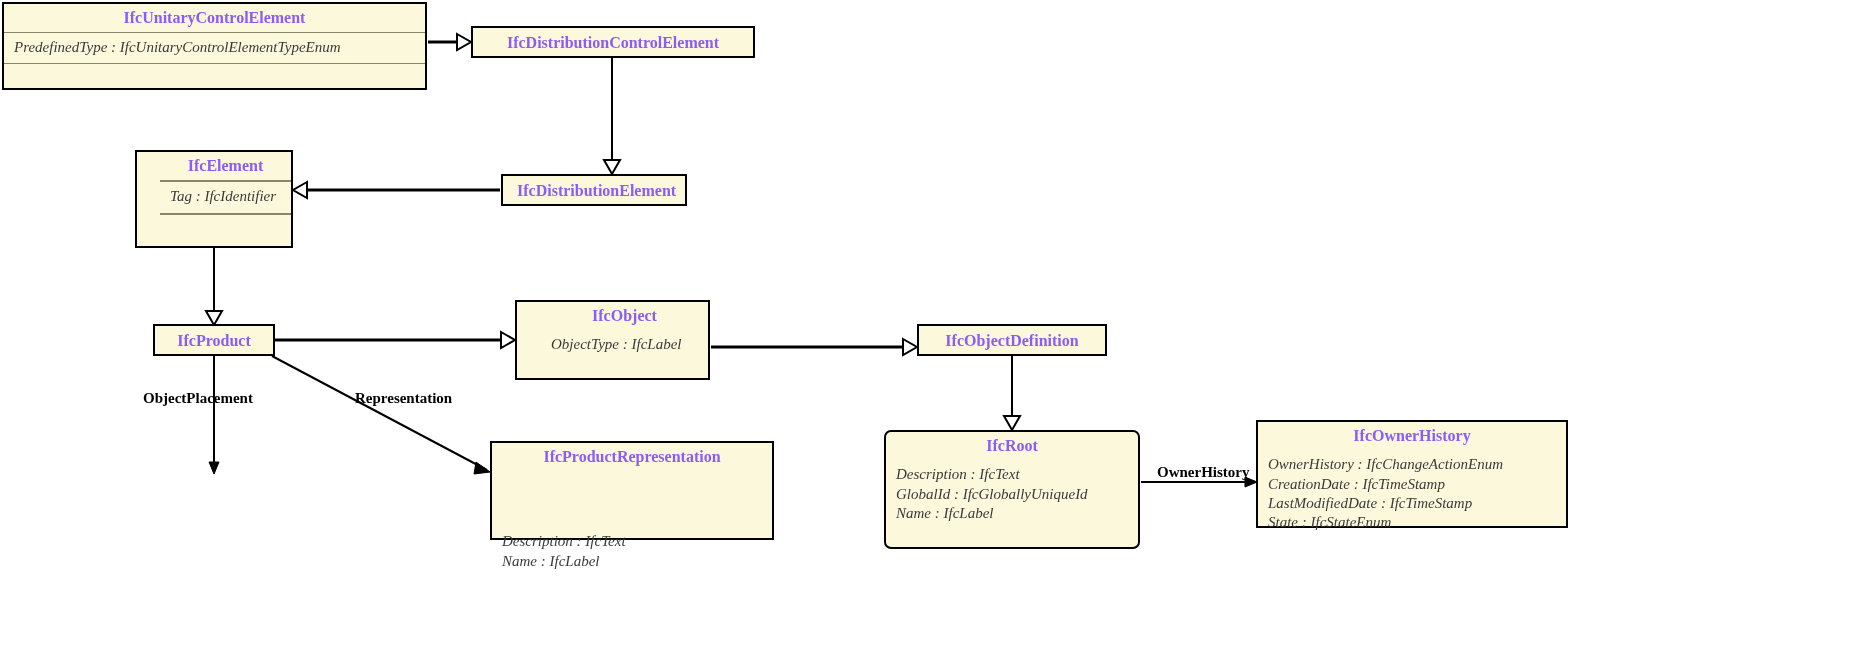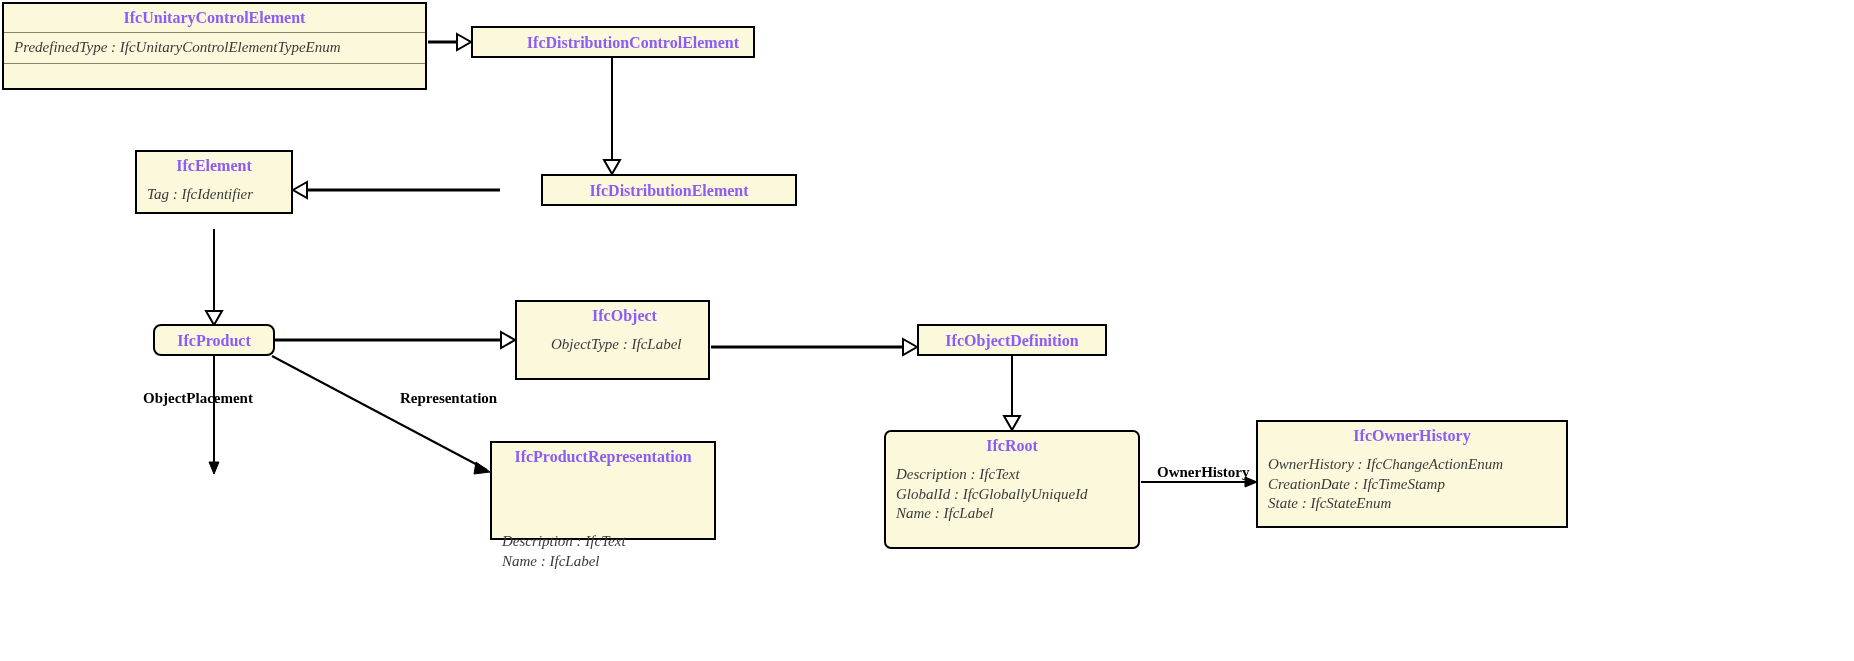--- a/index.html
+++ b/index.html
@@ -147,72 +147,72 @@
     </g>
 
     <g>
       <line class="edge-line edge-thin" x1="1141" y1="482" x2="1250" y2="482"></line>
       <polygon class="arrow-solid" points="1245,477 1245,487 1257,482"></polygon>
     </g>
   </svg>
 
   <div class="edge-label" style="left:143px; top:390px;">ObjectPlacement</div>
 
-  <div class="edge-label" style="left:355px; top:390px;margin-left:45px;">Representation</div>
+  <div class="edge-label" style="left:355px; top:390px;">Representation</div>
 
   <div class="edge-label" style="left:1157px; top:464px;">OwnerHistory</div>
 
   <div class="uml-class" style="left:2px; top:2px; width:425px; height:88px;">
     <div class="uml-name">IfcUnitaryControlElement</div>
     <div class="uml-sep"></div>
     <div class="uml-attrs">
       <span class="uml-attr">PredefinedType : IfcUnitaryControlElementTypeEnum</span>
     </div>
     <div class="uml-sep"></div>
     <div class="uml-ops"></div>
   </div>
 
-  <div class="uml-class simple" style="left:471px; top:26px; width:284px; height:32px;align-items:flex-end;">
+  <div class="uml-class simple" style="left:471px; top:26px; width:284px; height:32px;">
     <div class="uml-name">IfcDistributionControlElement</div>
   </div>
 
-  <div class="uml-class simple" style="left:501px; top:174px; width:256px; height:32px;margin-left:40px;">
+  <div class="uml-class simple" style="left:501px; top:174px; width:186px; height:32px;">
     <div class="uml-name">IfcDistributionElement</div>
   </div>
 
-  <div class="uml-class" style="left:135px; top:150px; width:158px; height:64px;">
+  <div class="uml-class" style="left:135px; top:150px; width:158px; height:98px;padding-left:23px;">
     <div class="uml-name">IfcElement</div>
     <div class="uml-sep"></div>
     <div class="uml-attrs">
       <span class="uml-attr">Tag : IfcIdentifier</span>
     </div>
     <div class="uml-sep"></div>
     <div class="uml-ops"></div>
   </div>
 
-  <div class="uml-class simple" style="left:153px; top:324px; width:122px; height:32px;border-radius:8px;">
+  <div class="uml-class simple" style="left:153px; top:324px; width:122px; height:32px;">
     <div class="uml-name">IfcProduct</div>
   </div>
 
   <div class="uml-class" style="left:515px; top:300px; width:195px; height:80px;padding-left:24px;">
     <div class="uml-name">IfcObject</div>
     <div class="uml-sep"></div>
     <div class="uml-attrs">
       <span class="uml-attr">ObjectType : IfcLabel</span>
     </div>
     <div class="uml-sep"></div>
     <div class="uml-ops"></div>
   </div>
 
   <div class="uml-class simple" style="left:917px; top:324px; width:190px; height:32px;">
     <div class="uml-name">IfcObjectDefinition</div>
   </div>
 
 
-  <div class="uml-class" style="left:490px; top:441px; width:226px; height:99px;gap:28px;">
+  <div class="uml-class" style="left:490px; top:441px; width:284px; height:99px;gap:28px;">
     <div class="uml-name">IfcProductRepresentation</div>
     <div class="uml-sep"></div>
     <div class="uml-attrs">
       <span class="uml-attr">Description : IfcText</span>
       <span class="uml-attr">Name : IfcLabel</span>
     </div>
     <div class="uml-sep"></div>
     <div class="uml-ops"></div>
   </div>
 
@@ -227,19 +227,20 @@
     <div class="uml-sep"></div>
     <div class="uml-ops"></div>
   </div>
 
   <div class="uml-class" style="left:1256px; top:420px; width:312px; height:108px;">
     <div class="uml-name">IfcOwnerHistory</div>
     <div class="uml-sep"></div>
     <div class="uml-attrs">
       <span class="uml-attr">OwnerHistory : IfcChangeActionEnum</span>
       <span class="uml-attr">CreationDate : IfcTimeStamp</span>
+      <span class="uml-attr">LastModifiedDate : IfcTimeStamp</span>
       <span class="uml-attr">State : IfcStateEnum</span>
     </div>
     <div class="uml-sep"></div>
     <div class="uml-ops"></div>
   </div>
 
 </div>
 
 </body></html>

